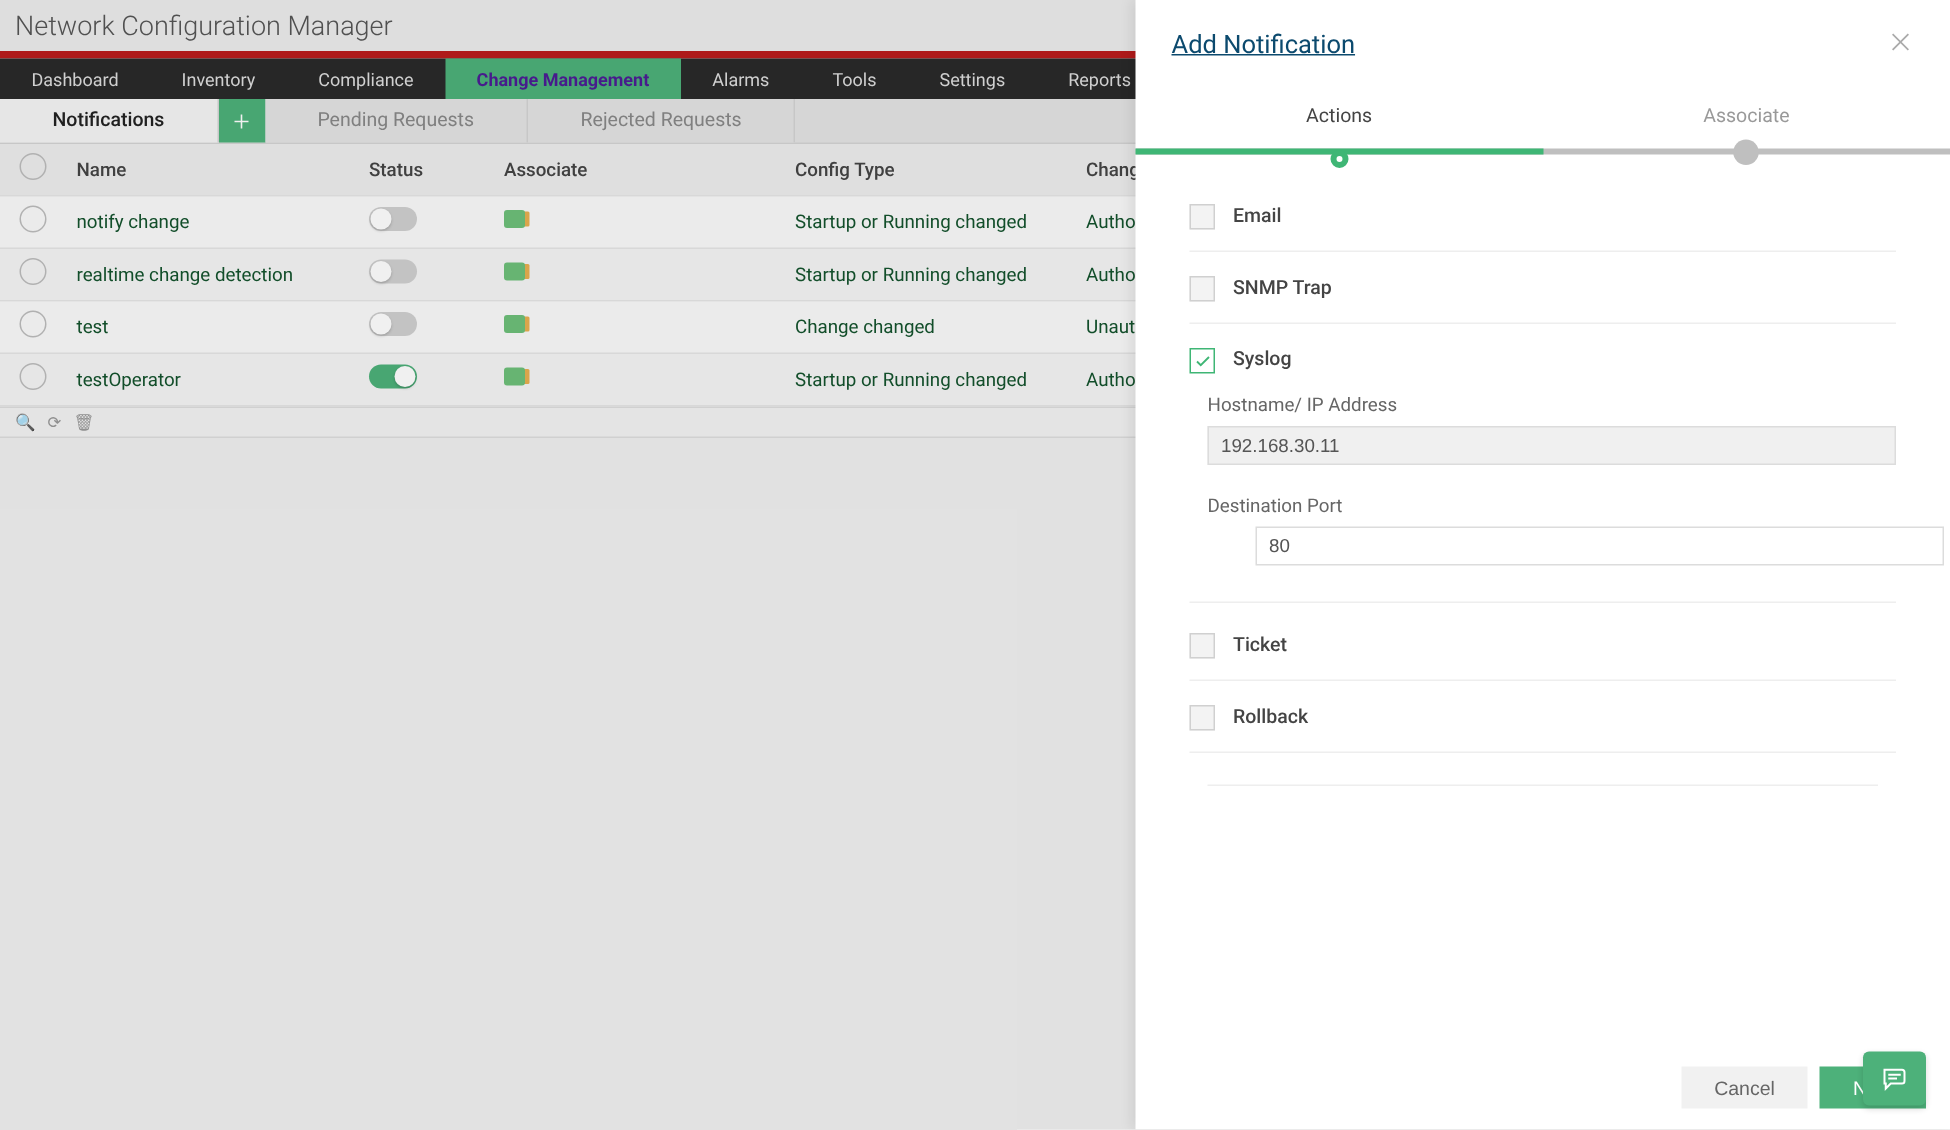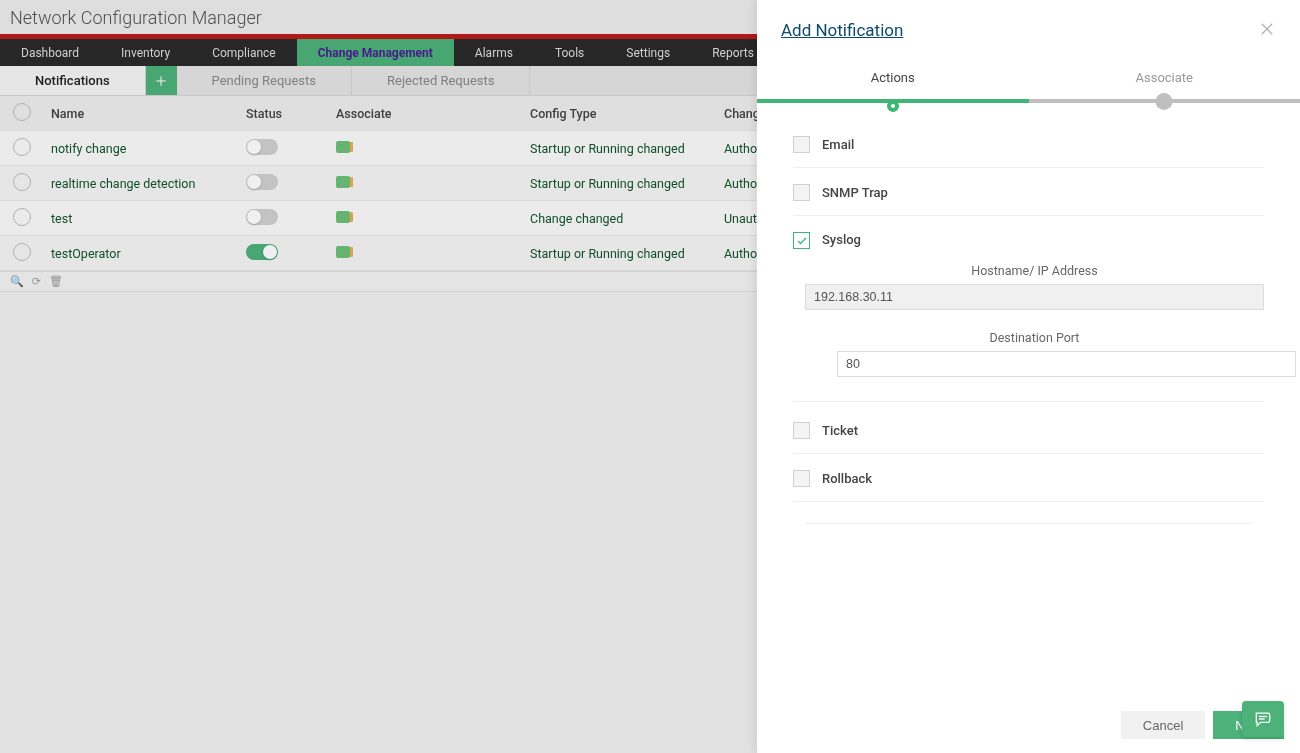--- a/index.html
+++ b/index.html
@@ -80,21 +80,21 @@
 
   .sp-body { flex:1; overflow:auto; padding: 10px 36px 8px 36px; }
   .option-row { display:flex; align-items:center; gap:12px; padding:14px 0; border-bottom:1px solid #eee; margin-bottom:2px; }
   .option-block { padding:10px 0; border-bottom:1px solid #eee; margin-bottom:6px; }
   .option-block .option-row-inner { display:flex; align-items:flex-start; gap:12px; padding:4px 0 8px; }
   .chk { width:17px; height:17px; border:1px solid #d0d0d0; background:#f3f3f3; display:inline-flex; align-items:center; justify-content:center; cursor:pointer; }
   .chk.checked { border-color:#3fb675; background:#fff; }
   .chk svg { width:12px; height:12px; stroke:#3fb675; stroke-width:2.5; fill:none; display:none; }
   .chk.checked svg { display:block; }
   .opt-label { font-size:13px; color:#444; font-weight:500; }
-  .field-label { font-size:12.5px; color:#666; margin:6px 0 6px; display:block; padding-left:12px;text-align:center; }
+  .field-label { font-size:12.5px; color:#666; margin:6px 0 6px; display:block; padding-left:12px; }
   .field-input { width:calc(100% - 12px); margin-left:12px; height:26px; border:1px solid #dcdcdc; background:#f0f0f0; padding:0 8px; font-size:12.5px; color:#555; }
   .field-input.white { background:#fff;margin-left:44px; }
   .spacer { height:14px; }
 
   .sp-footer { height:56px; display:flex; align-items:center; justify-content:flex-end; gap:8px; padding:0 16px; }
   .btn { height:28px; padding:0 22px; font-size:13px; border:none; cursor:pointer; }
   .btn-cancel { background:#f1f1f1; color:#666; }
   .btn-next { background:#4db17a; color:#fff; }
 
   

